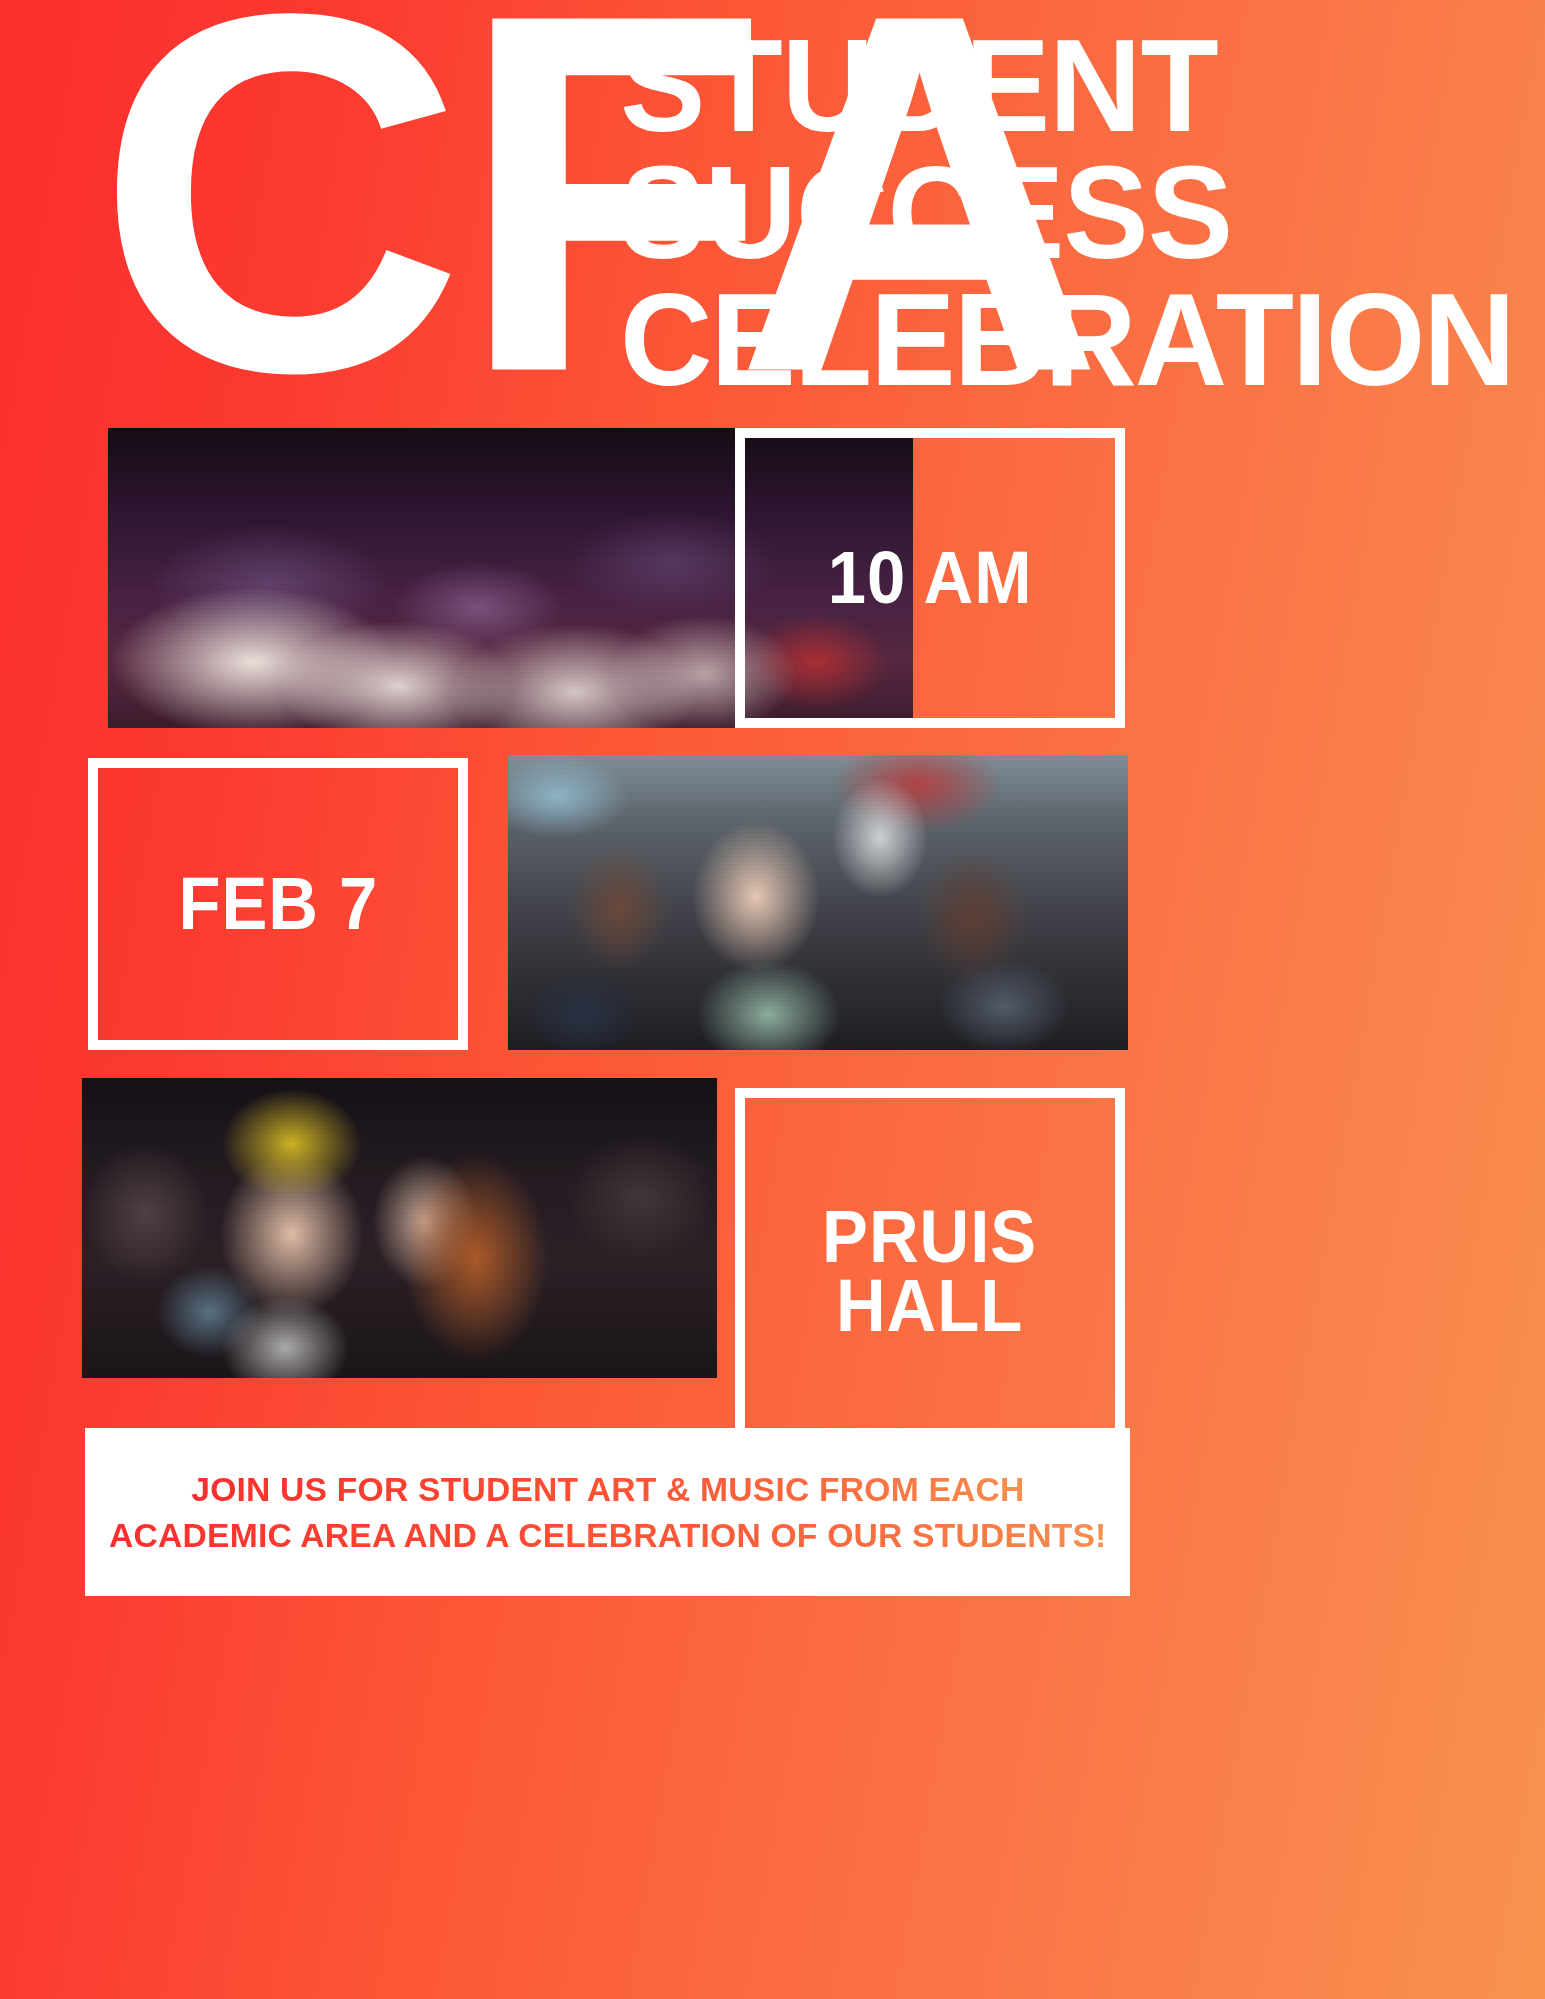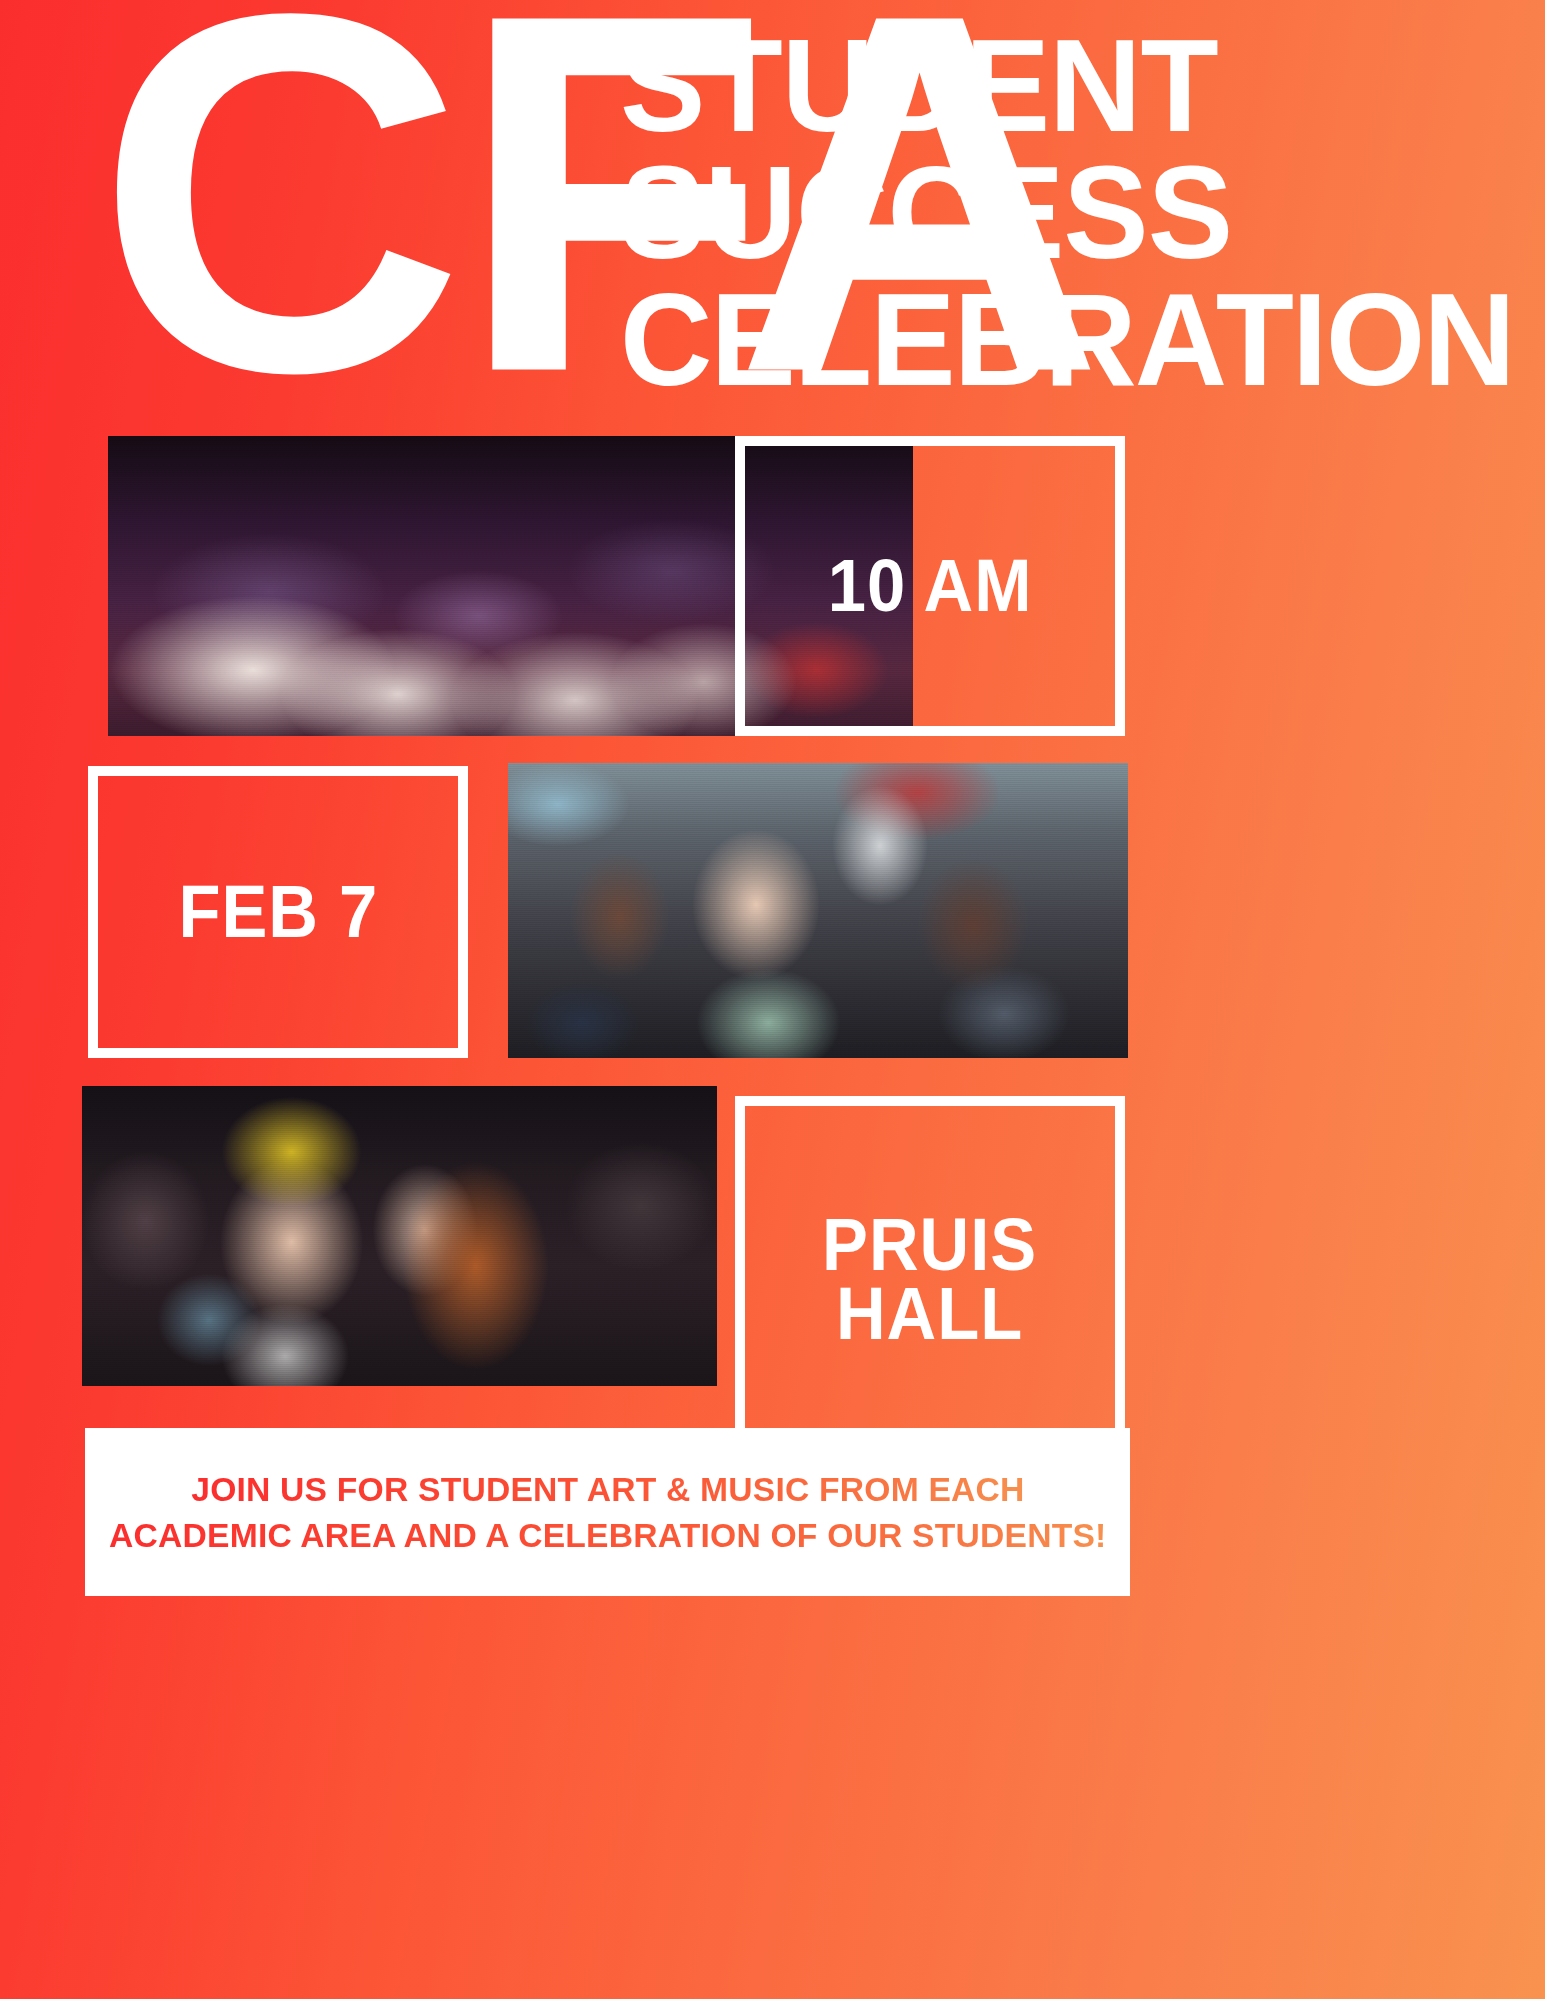--- a/index.html
+++ b/index.html
@@ -58,21 +58,20 @@
     transform-origin: left center;
   }
   .title-line.l1 { font-size: 132px; }
   .title-line.l2 { font-size: 132px; }
   .title-line.l3 { font-size: 132px; letter-spacing: -2px; }
 
   
   .block {
     position: absolute;
     overflow: hidden;
-    margin-top: 8px;
   }
 
   .photo {
     background-color: #2a1624;
     background-repeat: no-repeat;
     background-size: cover;
     background-position: center center;
   }
 
   .infobox {

